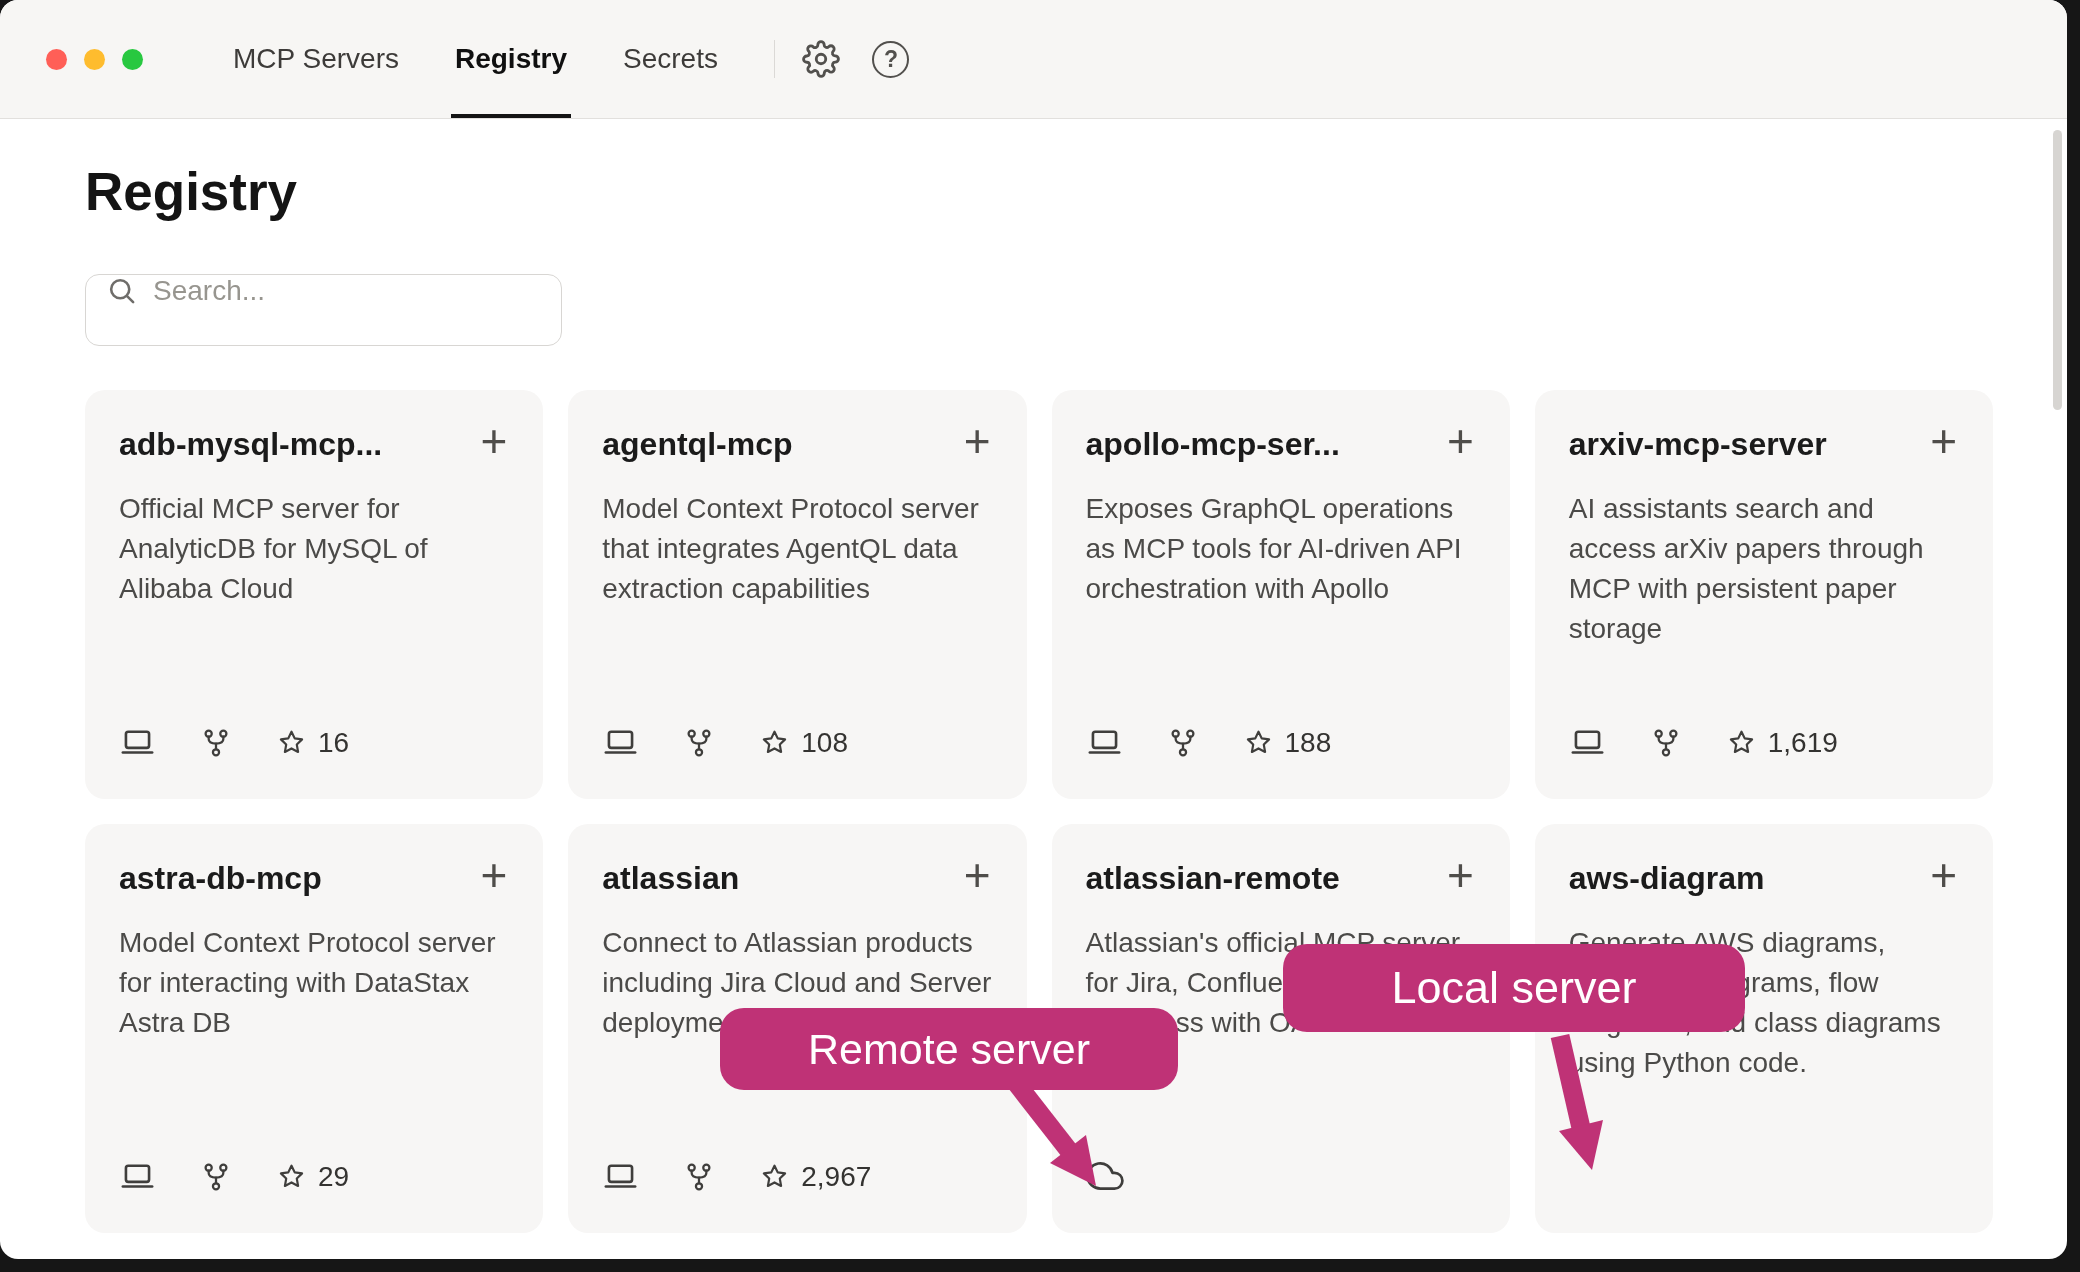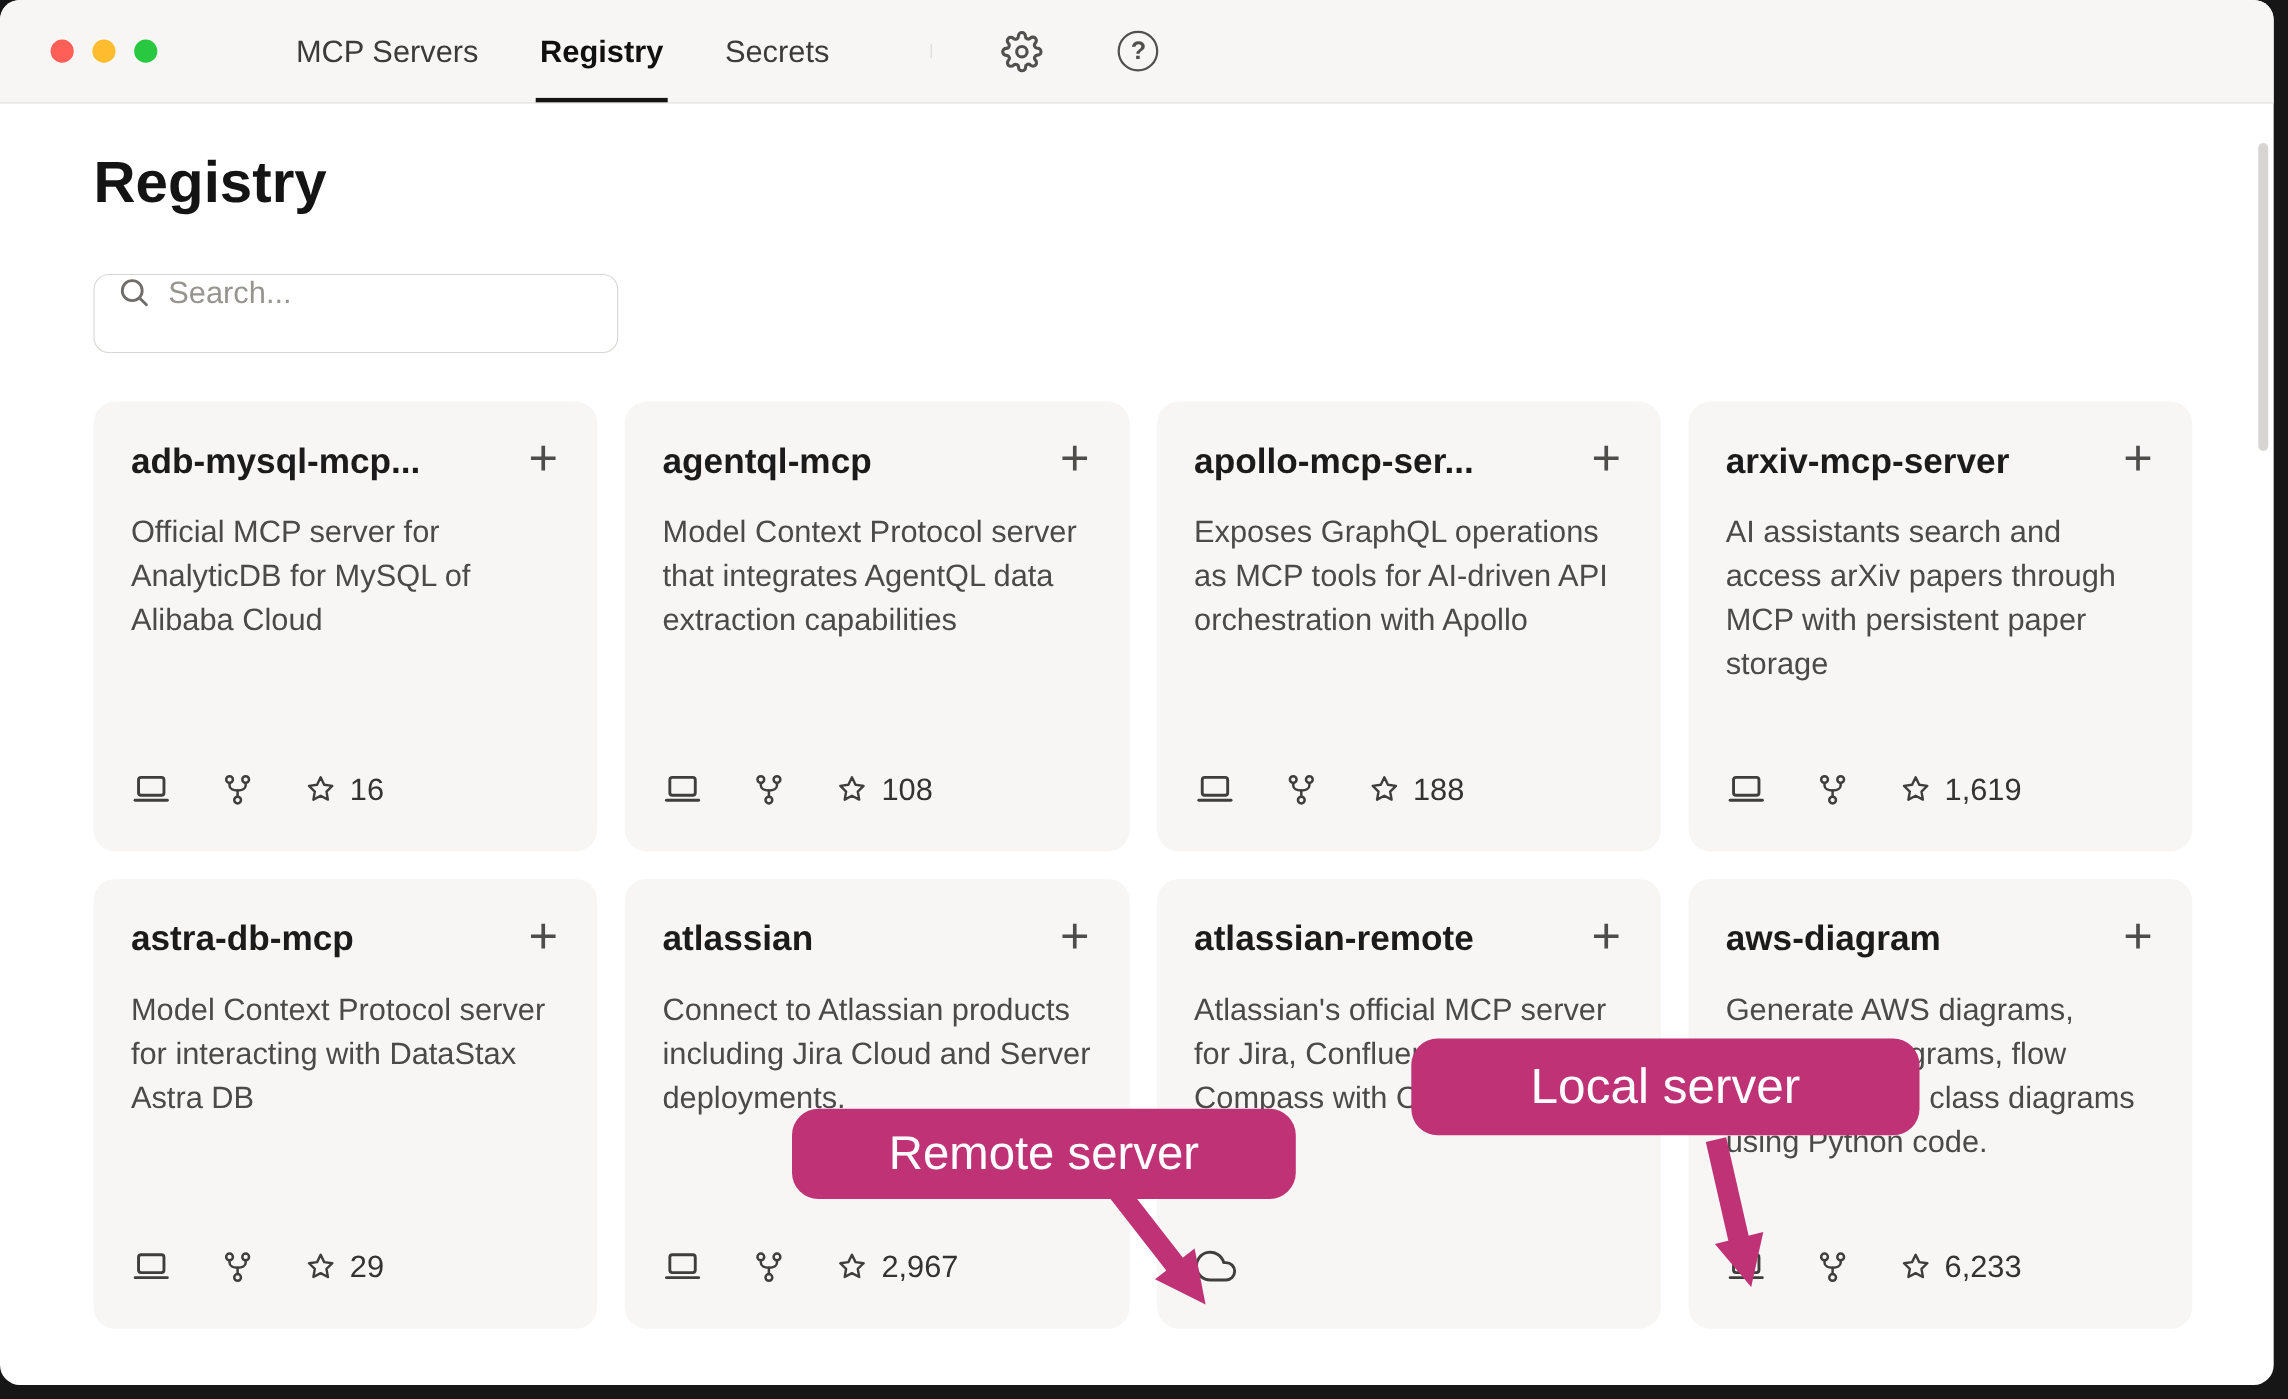--- a/index.html
+++ b/index.html
@@ -7,22 +7,22 @@
   html,body {
     width:2080px; height:1272px; background:#161616;
     font-family:"Liberation Sans", sans-serif; overflow:hidden;
   }
   .window {
     position:absolute; left:0; top:0; width:2067px; height:1259px;
     background:#ffffff; border-radius:18px; overflow:hidden;
   }
   
   .titlebar {
-    height:94px; background:#f7f6f4; border-bottom:1px solid #e2e0dd;
-    display:flex; align-items:stretch; position:relative;gap:36px;
+    height:119px; background:#f7f6f4; border-bottom:1px solid #e2e0dd;
+    display:flex; align-items:stretch; position:relative;
   }
   .traffic { display:flex; align-items:center; gap:17px; padding-left:46px; }
   .light { width:21px; height:21px; border-radius:50%; display:inline-block; }
   .light.red { background:#ff5f57; }
   .light.yellow { background:#febc2e; }
   .light.green { background:#28c840; }
   .tabs { display:flex; align-items:stretch; margin-left:62px; }
   .tab {
     position:relative; display:flex; align-items:center;
     padding:0 28px; font-size:28px; color:#3d3b39; cursor:default;
@@ -342,44 +342,20 @@
         </svg>
       </span>
     </div>
   </div>
         <div class="card">
     <div class="card-head">
       <div class="card-title">aws-diagram</div>
       <button class="add-btn">+</button>
     </div>
     <div class="card-desc">Generate AWS diagrams, sequence diagrams, flow diagrams, and class diagrams using Python code.</div>
-    <div class="card-footer">
-      <span class="laptop-wrap">
-        <svg viewBox="0 0 24 24" fill="none" stroke="currentColor" stroke-width="1.7" stroke-linecap="round" stroke-linejoin="round">
-          <rect x="4.5" y="5" width="15" height="10.5" rx="1.5"></rect>
-          <path d="M2.5 18.5h19"></path>
-        </svg>
-      </span>
-      <span class="fork-wrap">
-        <svg viewBox="0 0 24 24" fill="none" stroke="currentColor" stroke-width="1.7" stroke-linecap="round" stroke-linejoin="round">
-          <circle cx="6.5" cy="5" r="2.3"></circle>
-          <circle cx="17.5" cy="5" r="2.3"></circle>
-          <circle cx="12" cy="19" r="2.3"></circle>
-          <path d="M6.5 7.3V9c0 2.2 2.4 3.4 5.5 3.4s5.5-1.2 5.5-3.4V7.3"></path>
-          <path d="M12 12.4v4.3"></path>
-        </svg>
-      </span>
-      <span class="star-wrap">
-        <svg viewBox="0 0 24 24" fill="none" stroke="currentColor" stroke-width="1.7" stroke-linejoin="round">
-          <path d="M12 3.6l2.5 5.2 5.7.8-4.1 4 1 5.7-5.1-2.7-5.1 2.7 1-5.7-4.1-4 5.7-.8z"></path>
-        </svg>
-        <span class="star-count">6,233</span>
-      </span>
-
-    </div>
   </div>
       </div>
   </div>
 
   <div class="scroll-thumb"></div>
 
   <svg class="arrows" viewBox="0 0 2067 1259">
     <g>
       <path d="M1010 1075 L1070 1152" style="stroke:var(--accent);" stroke-width="19" fill="none"></path>
       <polygon points="1096,1186 1050,1163 1086,1135" style="fill:var(--accent);"></polygon>

